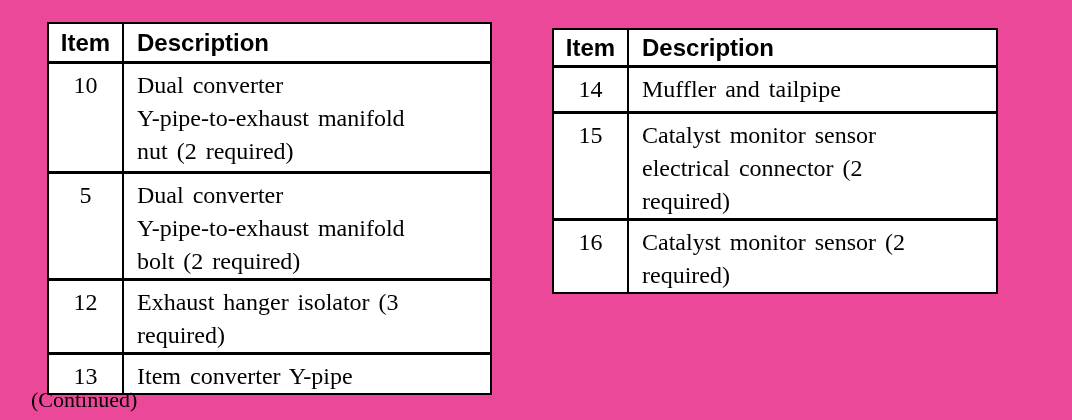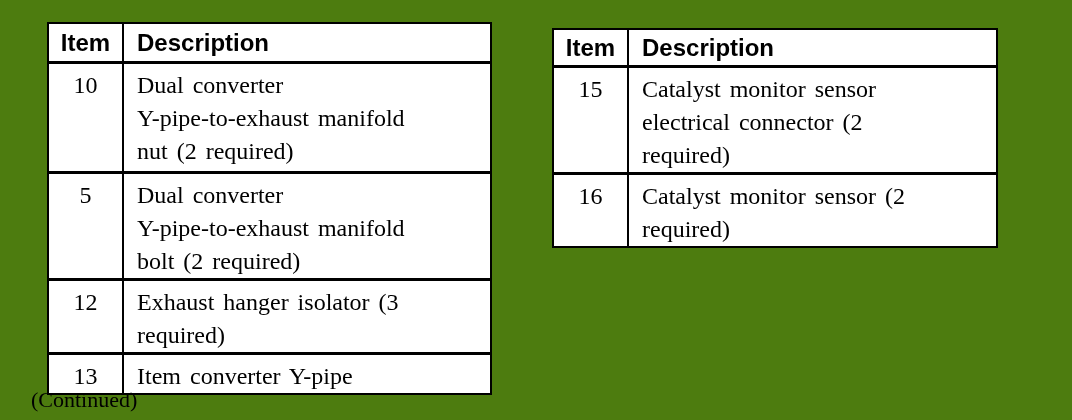--- a/index.html
+++ b/index.html
@@ -4,21 +4,21 @@
 <style>
   html, body {
     margin: 0;
     padding: 0;
     background: #ffffff;
   }
   .page {
     position: relative;
     width: 1072px;
     height: 420px;
-    background: #4d7c0f;
+    background: #ec4899;
     overflow: hidden;
     font-family: "Liberation Serif", serif;
     color: #000000;
   }
   .doc-table {
     position: absolute;
     border: 2px solid #000000;
     background: #ffffff;
     box-sizing: border-box;
   }
@@ -114,20 +114,24 @@
       <div class="cell item-cell">13</div>
       <div class="cell desc-cell">Item converter Y-pipe</div>
     </div>
   </div>
 
   <div class="doc-table right">
     <div class="trow header-row rt-header">
       <div class="cell item-cell">Item</div>
       <div class="cell desc-cell">Description</div>
     </div>
+    <div class="trow rt-r0">
+      <div class="cell item-cell">14</div>
+      <div class="cell desc-cell">Muffler and tailpipe</div>
+    </div>
     <div class="trow rt-r1">
       <div class="cell item-cell">15</div>
       <div class="cell desc-cell">Catalyst monitor sensor
 electrical connector (2
 required)</div>
     </div>
     <div class="trow rt-r2">
       <div class="cell item-cell">16</div>
       <div class="cell desc-cell">Catalyst monitor sensor (2
 required)</div>

